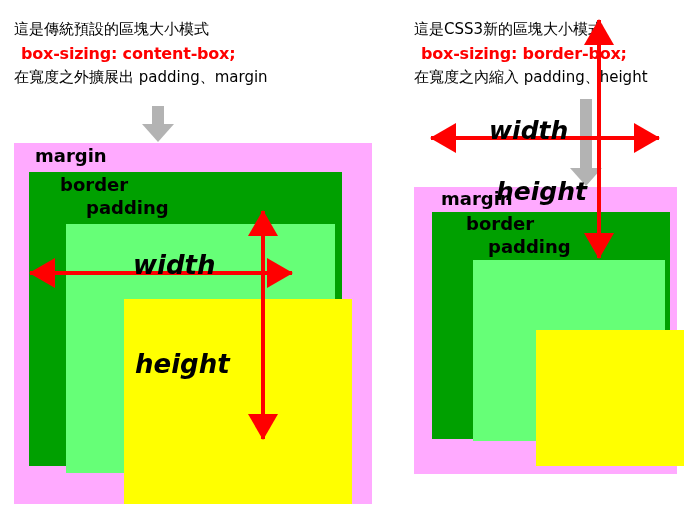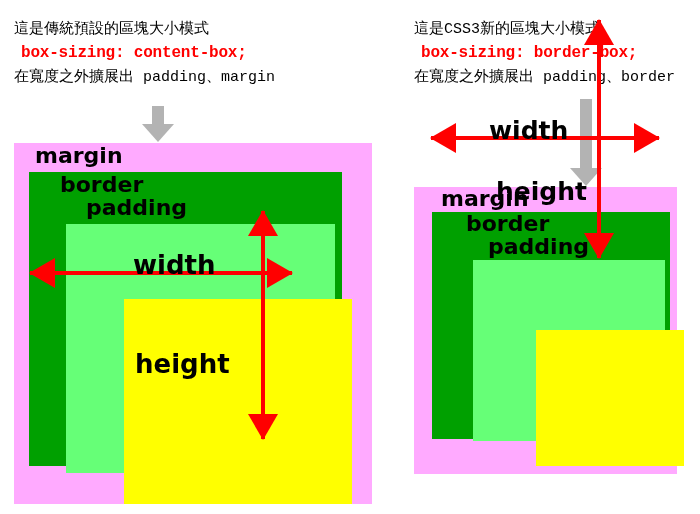--- a/index.html
+++ b/index.html
@@ -24,21 +24,20 @@
   .caption { position: absolute; white-space: nowrap; }
   #caption-left  { left: 14px; top: 18px; }
   #caption-right { left: 14px; top: 18px; }
 
   .cap-line {
     display: block;
     color: #000000;
     font-size: 15px;
     line-height: 23px;
     letter-spacing: 0px;
-    font-family: Liberation Mono, monospace;
   }
   .cap-line.code {
     color: #ff0000;
     font-weight: bold;
     font-size: 16px;
     line-height: 25px;
     letter-spacing: -0.2px;
     margin-left: 7px;
   }
 
@@ -70,21 +69,21 @@
   
   .boxmodel { position: absolute; background: #ffaaff; }
   .bm-border  { position: absolute; background: #00a000; }
   .bm-padding { position: absolute; background: #66ff77; }
   .bm-content { position: absolute; background: #ffff00; }
 
   .bm-label {
     position: absolute;
     color: #000000;
     font-weight: bold;
-    font-size: 22px;
+    font-size: 18px;
     line-height: 19px;
     white-space: nowrap;
     z-index: 6;
   }
 
   
   #boxmodel-left { left: 14px; top: 143px; width: 358px; height: 361px; }
   #boxmodel-left .bm-border  { left: 15px; top: 29px;  width: 313px; height: 294px; }
   #boxmodel-left .bm-padding { left: 37px; top: 52px;  width: 269px; height: 249px; }
   #boxmodel-left .bm-content { left: 58px; top: 75px;  width: 228px; height: 205px; }
@@ -145,20 +144,21 @@
     border-right: 15px solid transparent;
     border-top: 26px solid #ff0000;
   }
 
   .measure-label {
     position: absolute;
     color: #000000;
     font-weight: bold;
     white-space: nowrap;
     z-index: 7;
+    font-style: italic;
   }
 
   
   #measure-w-left { left: 30px; top: 258px; width: 262px; height: 30px; }
   #measure-h-left { left: 248px; top: 211px; width: 30px; height: 228px; }
   #label-w-left { left: 133px; top: 250px; font-size: 26px; }
   #label-h-left { left: 135px; top: 349px; font-size: 26px; }
 
   
   #measure-w-right { left: 31px; top: 123px; width: 228px; height: 30px; }
@@ -207,21 +207,21 @@
     <span class="tip tip-down"></span>
   </div>
   <span class="measure-label" id="label-h-left">height</span>
 </div>
 
 <div class="panel" id="panel-right">
 
   <div class="caption" id="caption-right">
     <span class="cap-line">這是CSS3新的區塊大小模式</span>
     <span class="cap-line code">box-sizing: border-box;</span>
-    <span class="cap-line">在寬度之外擴展出 padding、border</span>
+    <span class="cap-line">在寬度之內縮入 padding、height</span>
   </div>
 
   <div class="grey-arrow" id="grey-arrow-right">
     <span class="stem"></span>
     <span class="head"></span>
   </div>
 
   <div class="boxmodel" id="boxmodel-right">
     <div class="bm-border">
       <div class="bm-padding">

